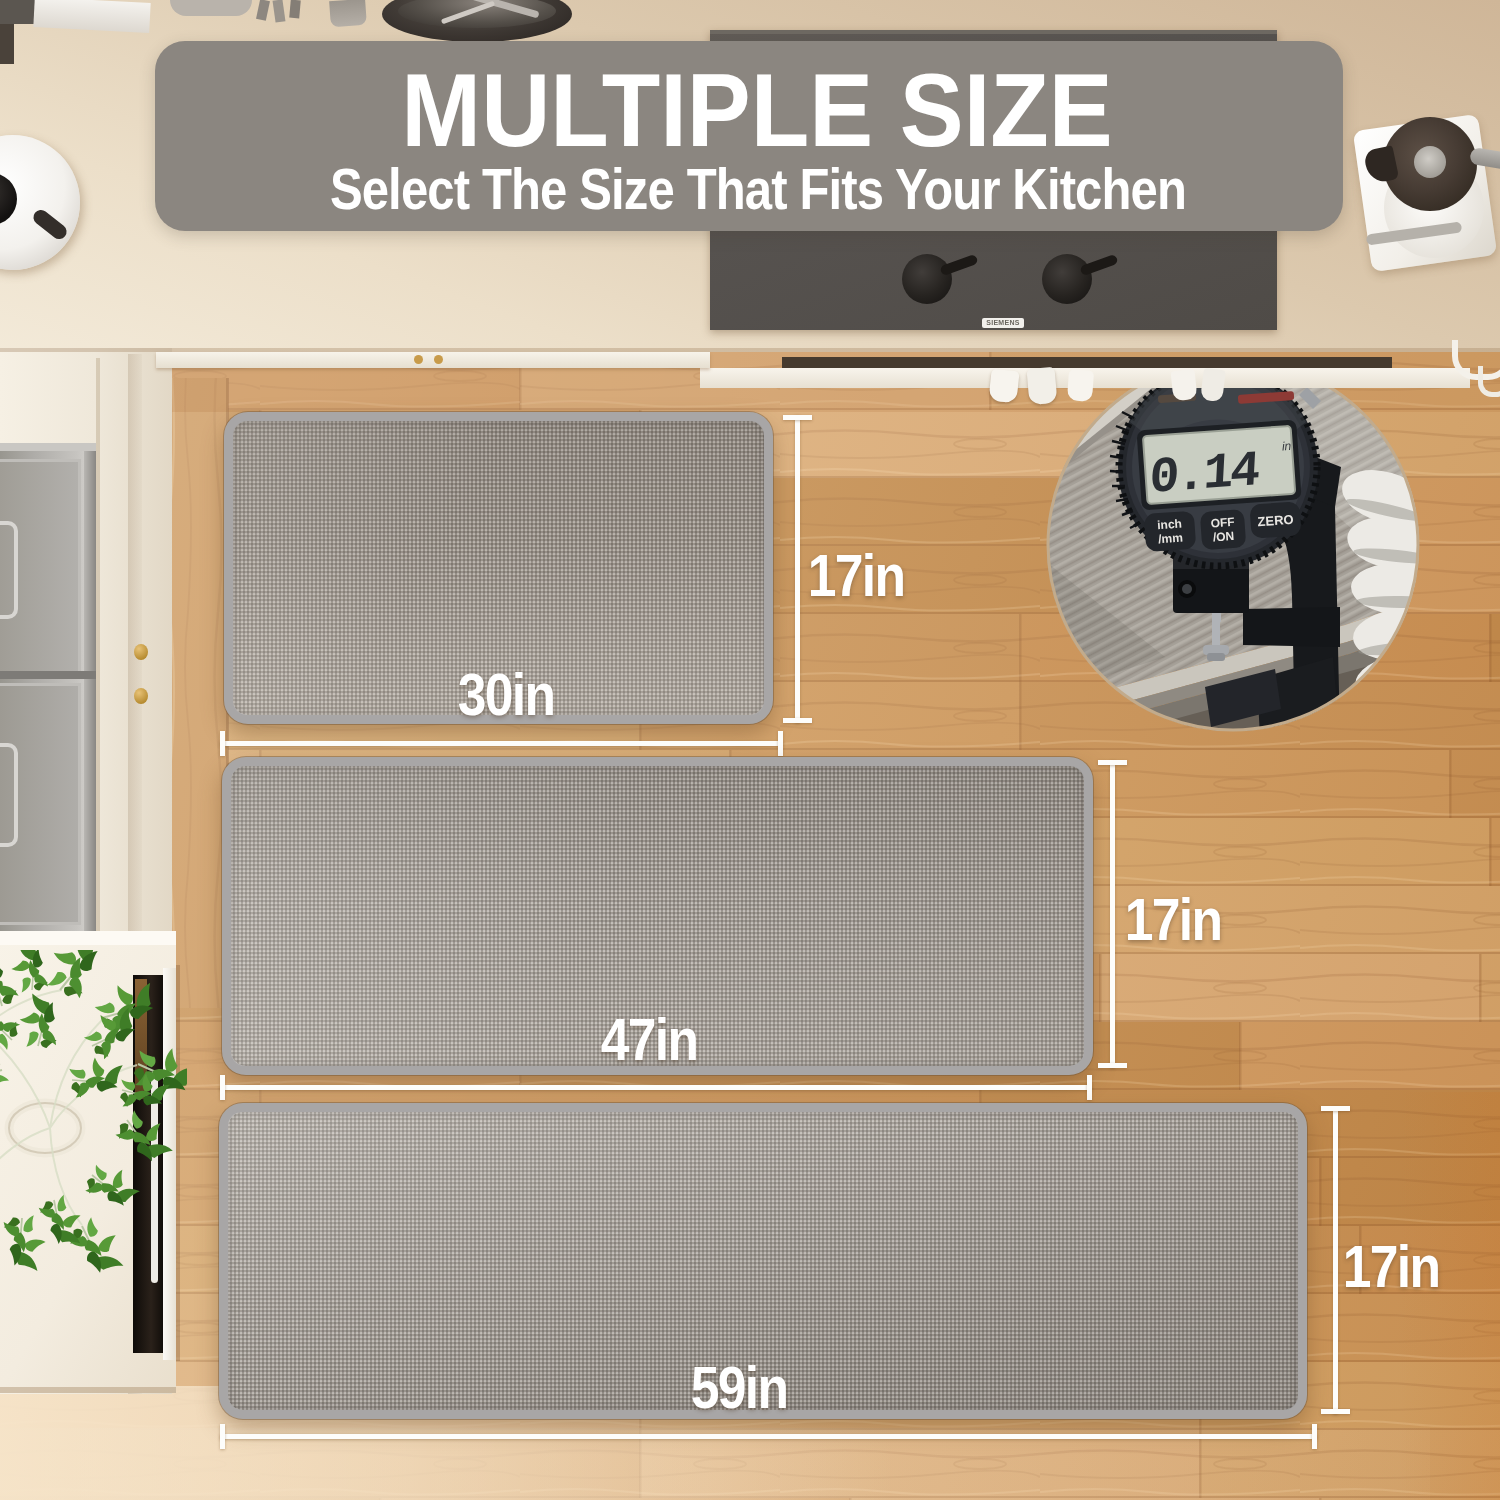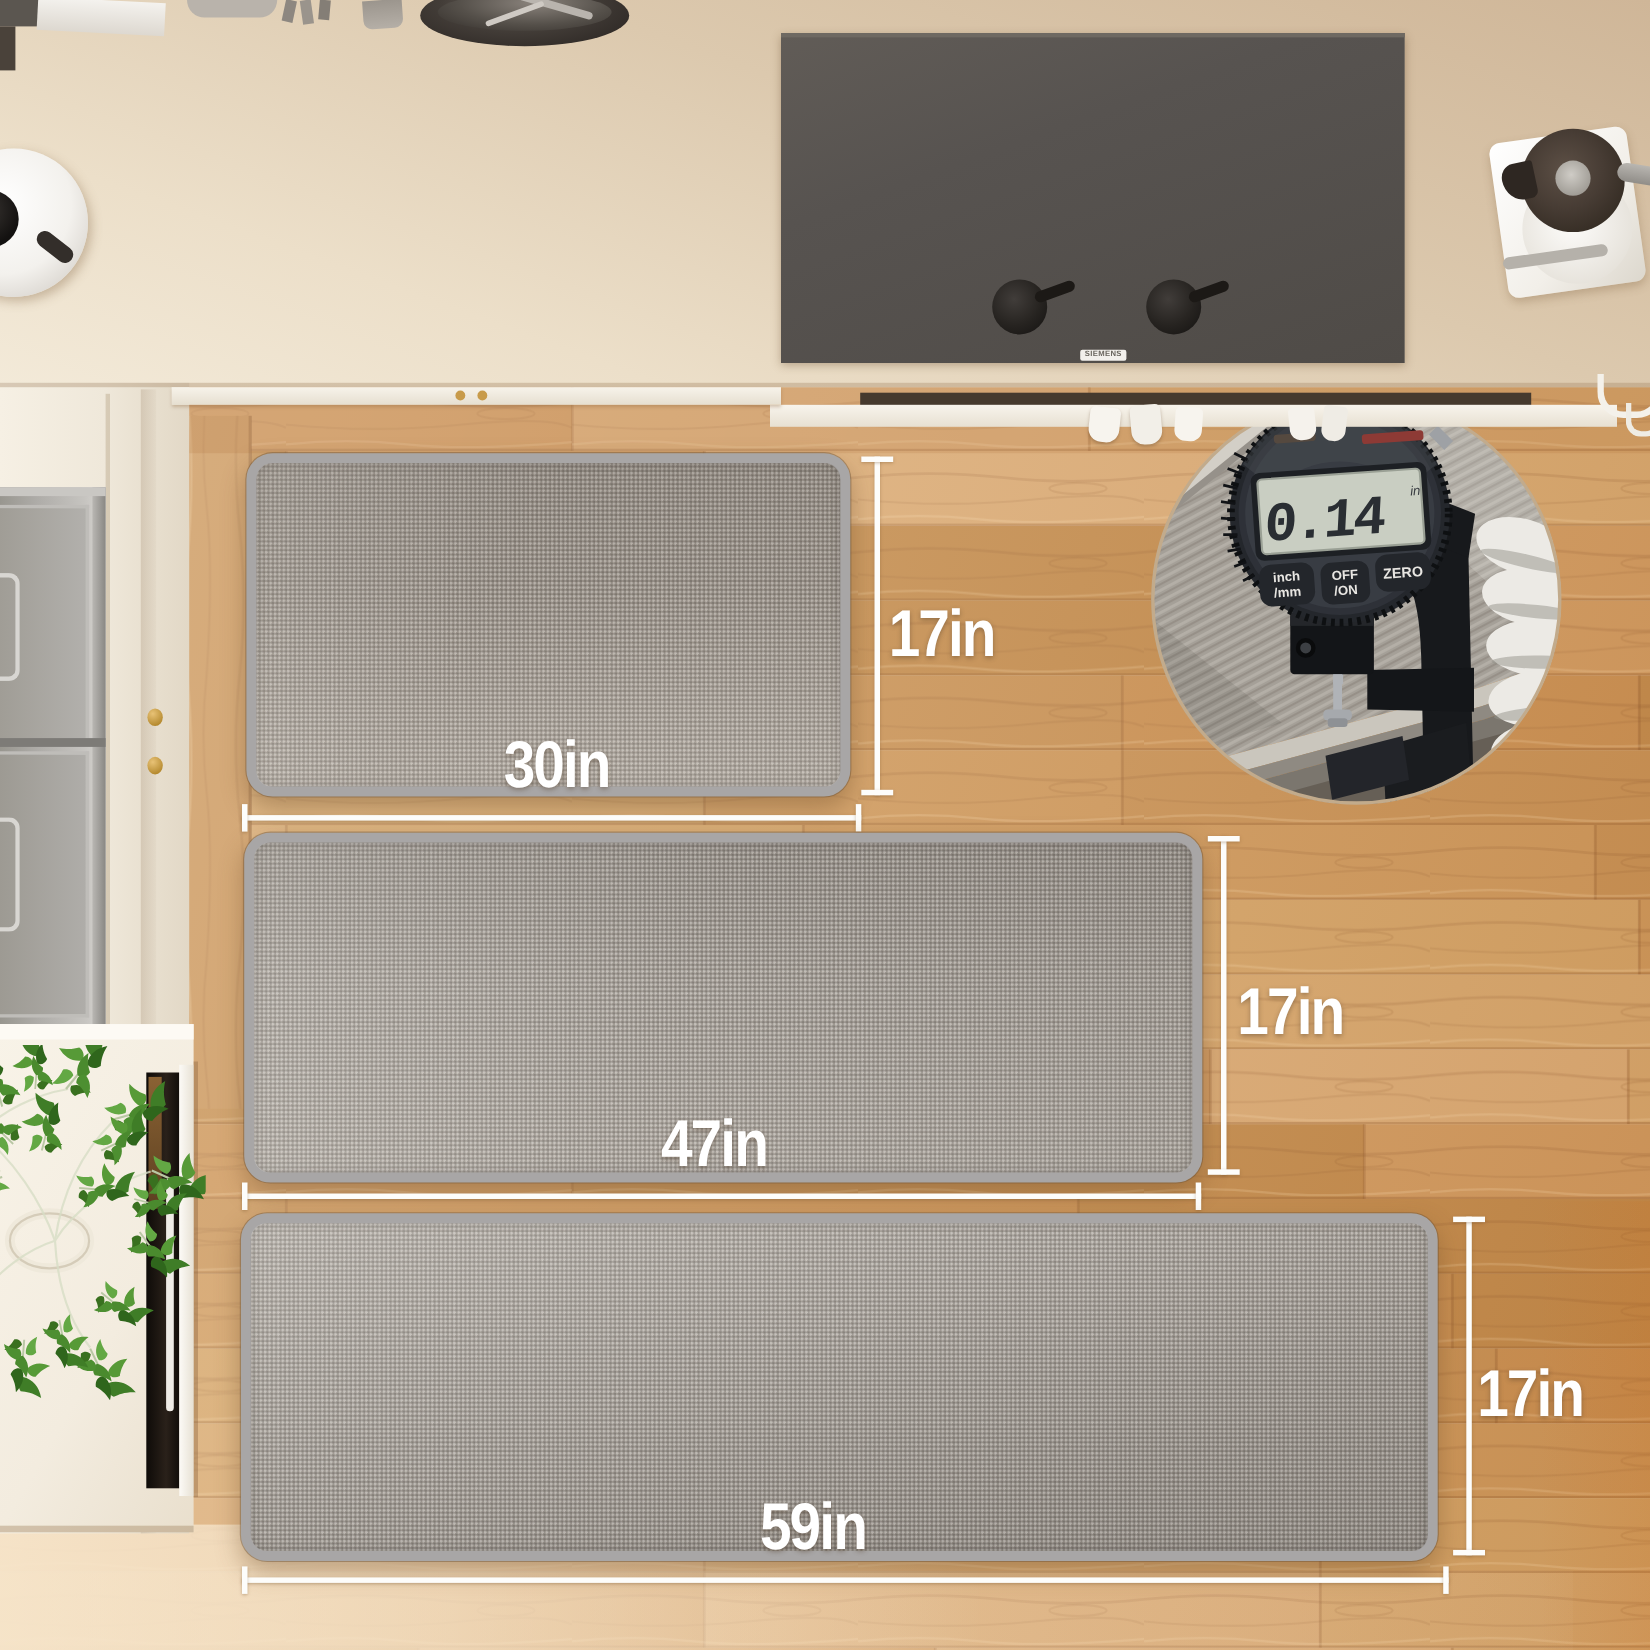--- a/index.html
+++ b/index.html
@@ -333,20 +333,29 @@
   <div class="abs" style="left:32px;top:46px;width:100px;height:100px;border-radius:50%;background:radial-gradient(circle at 45% 45%,#fdfcfa,#e4e0d8 80%);"></div>
   <div class="abs" style="left:31px;top:5px;width:94px;height:94px;border-radius:50%;background:radial-gradient(circle at 42% 40%,#5d5046 0%,#473c34 45%,#292219 100%);"></div>
   <div class="abs" style="left:62px;top:34px;width:32px;height:32px;border-radius:50%;background:radial-gradient(circle at 45% 40%,#cfccc6,#8f8b84);"></div>
   <div class="abs" style="left:14px;top:36px;width:30px;height:34px;background:#2e2722;border-radius:40% 10% 20% 60%;transform:rotate(-12deg);"></div>
 
   <div class="abs" style="left:118px;top:40px;width:66px;height:17px;background:linear-gradient(180deg,#b9b6b1,#908d88);border-radius:9px;transform:rotate(9deg);"></div>
 
   <div class="abs" style="left:14px;top:116px;width:96px;height:11px;background:#b5b1aa;border-radius:6px;transform:rotate(-8deg);"></div>
 </div>
 
+<div class="abs" id="banner" style="left:155px;top:41px;width:1188px;height:190px;
+  background:#8b8680;border-radius:30px;box-shadow:0 5px 16px rgba(70,58,45,0.22);">
+
+  <div class="abs" style="left:8px;top:11px;width:1188px;text-align:center;color:#fff;
+    font-weight:bold;font-size:103px;letter-spacing:0px;transform:scaleX(.93);transform-origin:center;">MULTIPLE SIZE</div>
+
+  <div class="abs" style="left:9px;top:115px;width:1188px;text-align:center;color:#fff;
+    font-weight:bold;font-size:57px;letter-spacing:-1px;transform:scaleX(.86);transform-origin:center;">Select The Size That Fits Your Kitchen</div>
+</div>
 
 <div class="abs mat" id="mat1" style="left:224px;top:412px;width:549px;height:312px;">
   <div class="matshade" style="background:linear-gradient(180deg,rgba(50,44,38,0.10) 0%,rgba(50,44,38,0.04) 40%,rgba(255,250,242,0.10) 78%,rgba(255,250,242,0.16) 100%),linear-gradient(120deg,rgba(255,252,246,0.14) 0%,rgba(255,252,246,0) 40%),linear-gradient(0deg,rgba(135,105,75,0.05),rgba(135,105,75,0.05));"></div>
 </div>
 
 <div class="dimlabel" style="left:450px;top:660px;">30in</div>
 
 <div class="dline" style="left:220px;top:741px;width:563px;height:5px;"></div>
 <div class="dline" style="left:220px;top:731px;width:5px;height:25px;"></div>
 <div class="dline" style="left:778px;top:731px;width:5px;height:25px;"></div>

